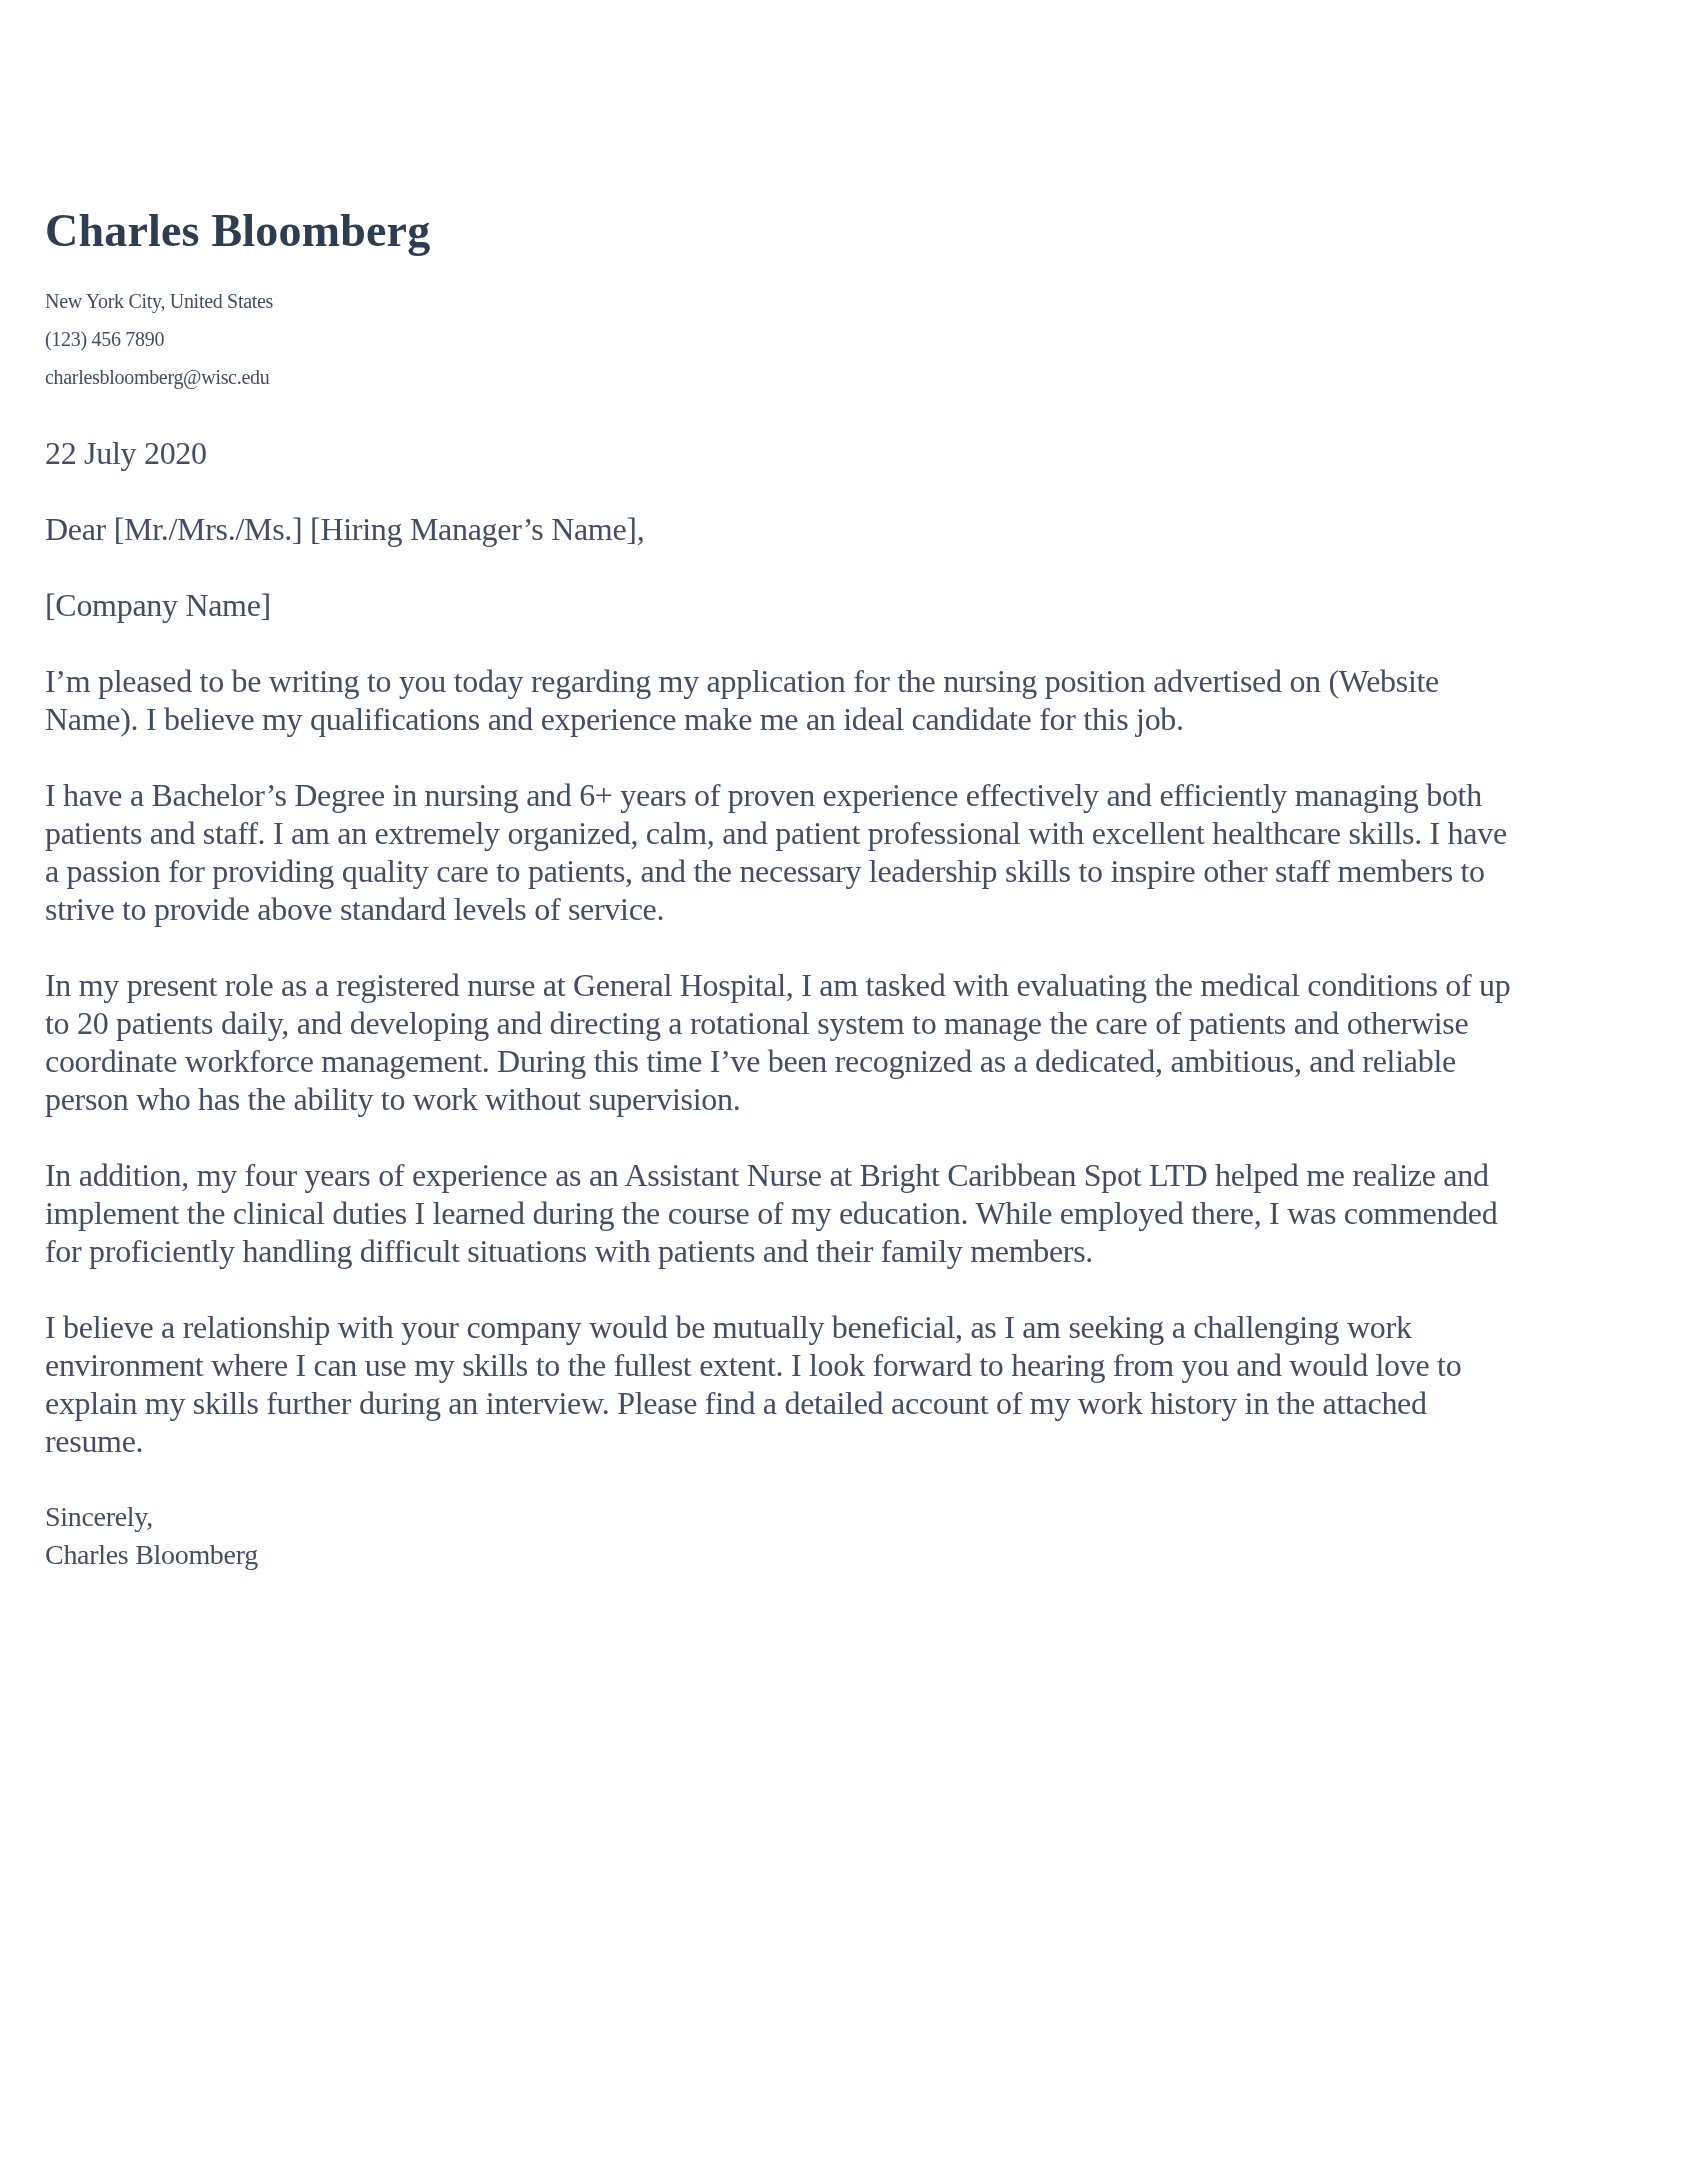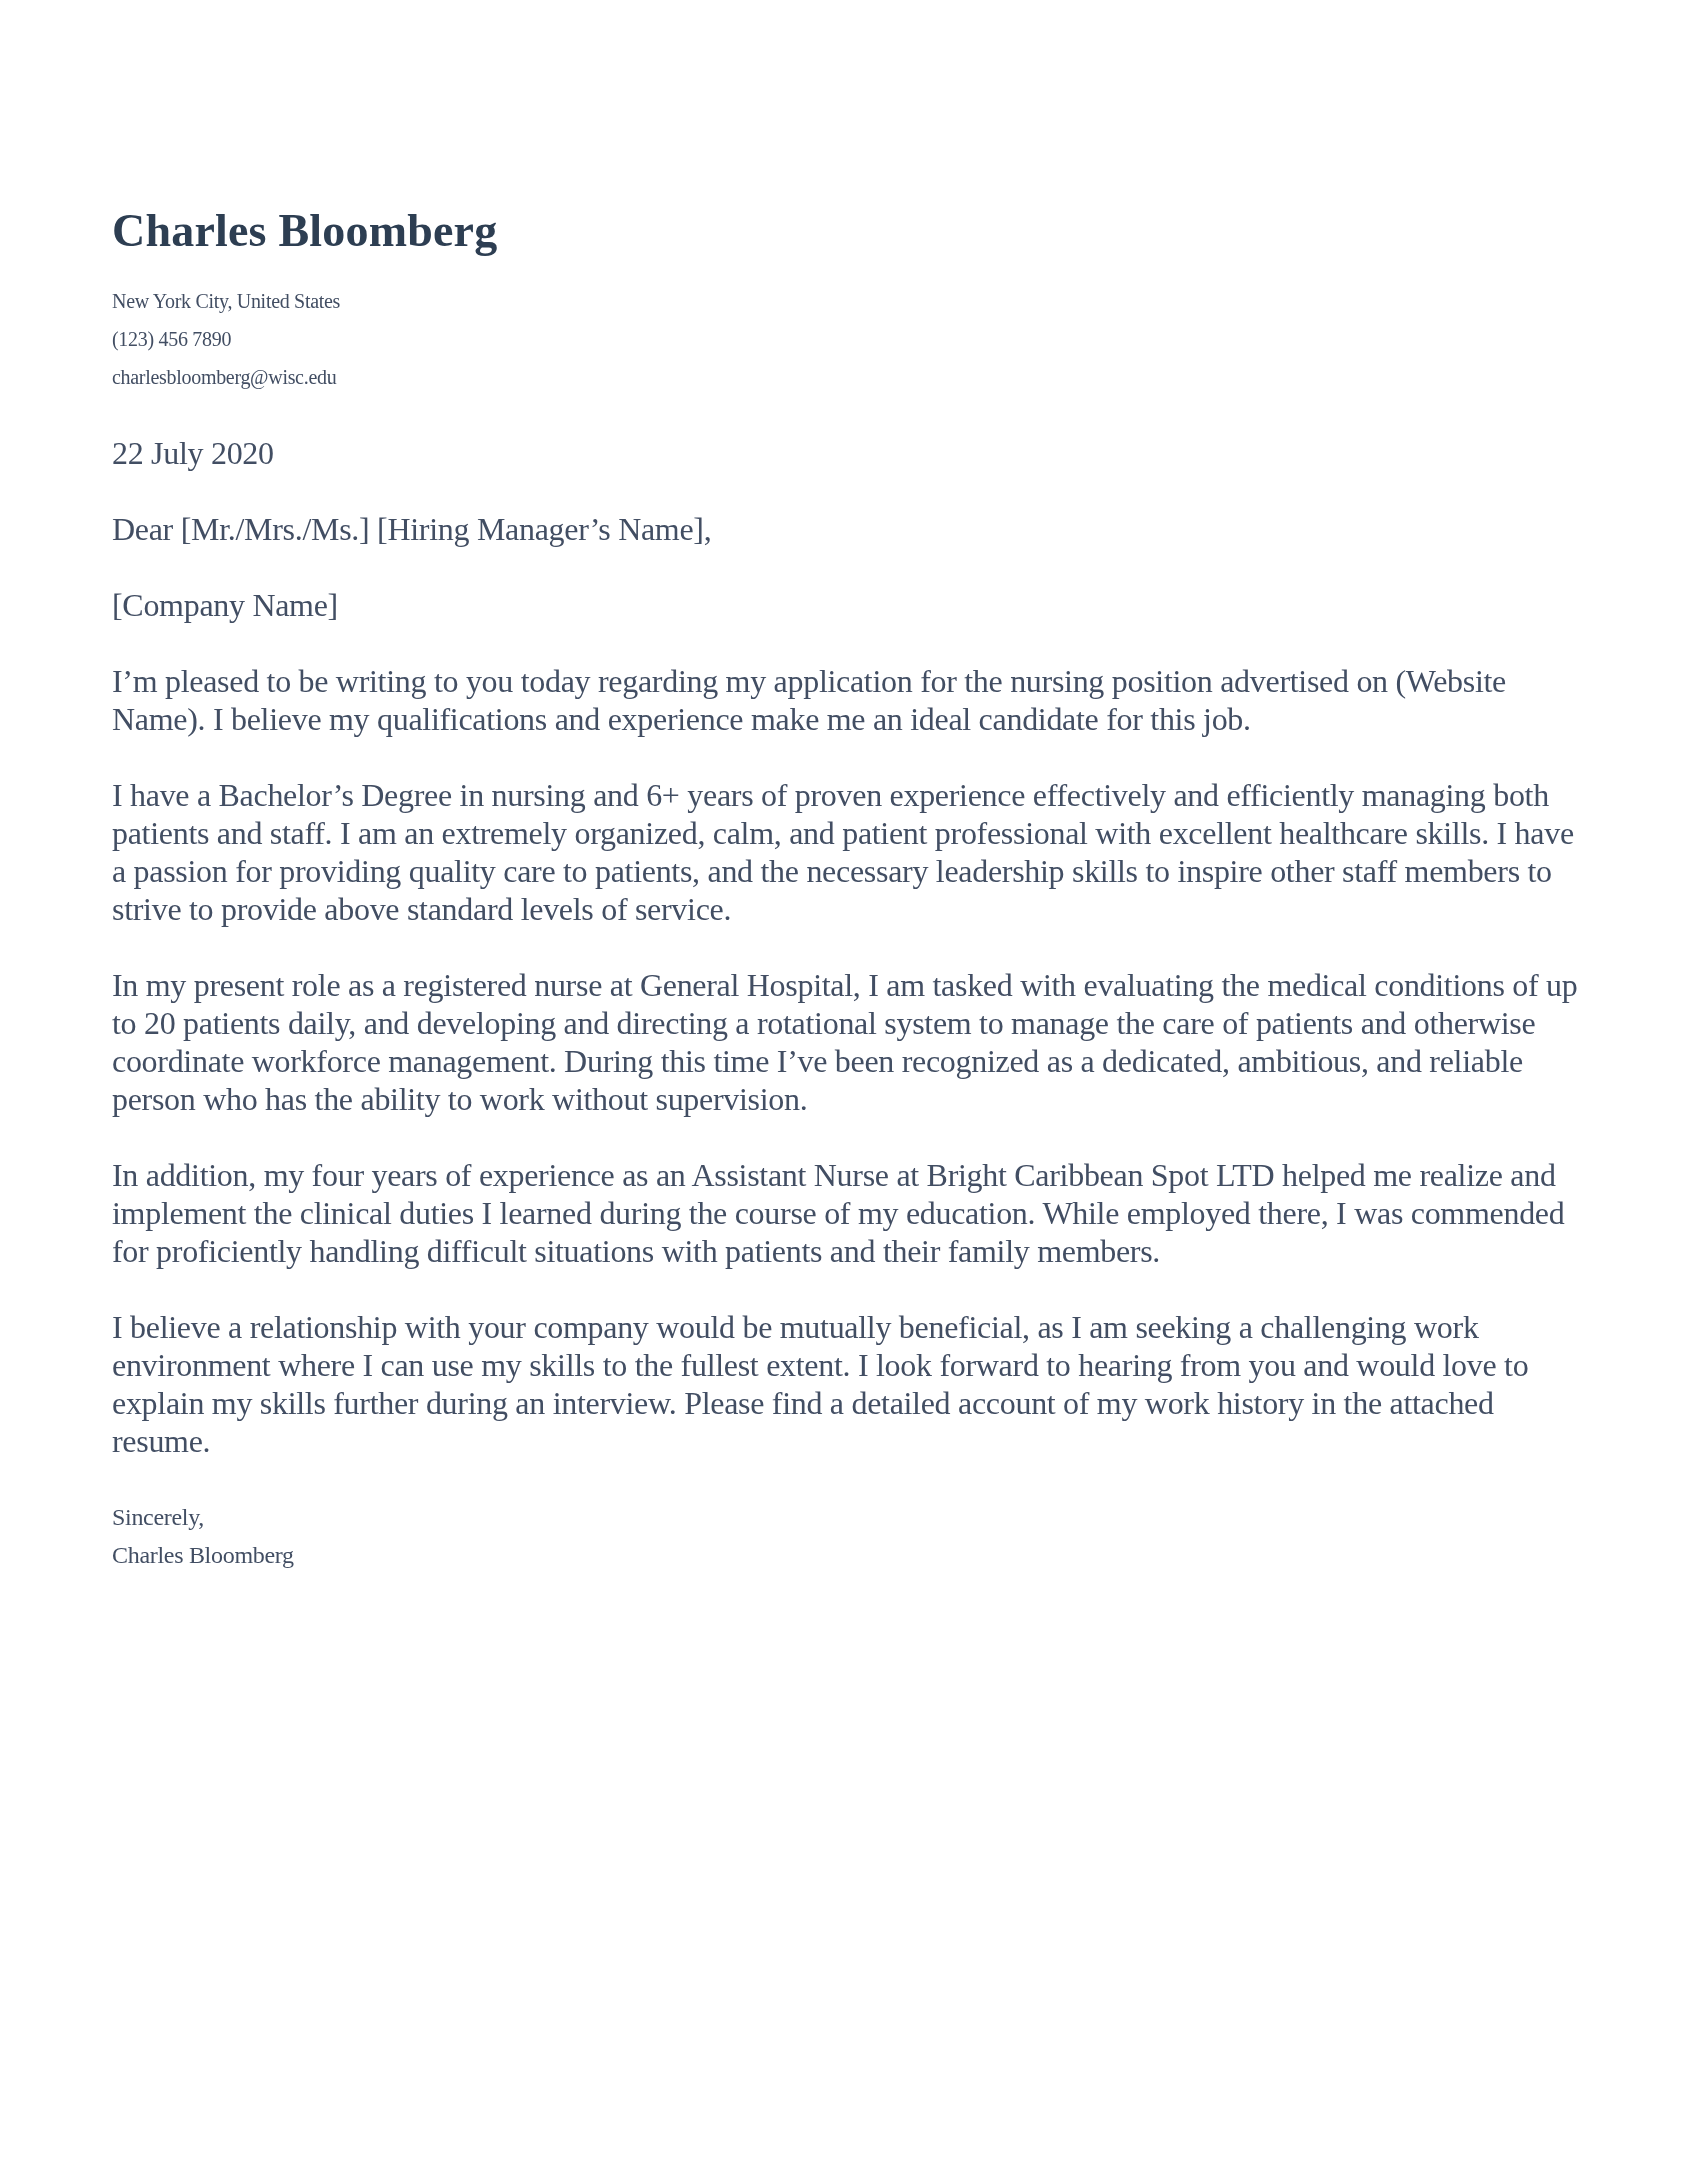--- a/index.html
+++ b/index.html
@@ -6,21 +6,21 @@
     margin: 0;
     padding: 0;
     background: #ffffff;
   }
   .page {
     position: relative;
     width: 1683px;
     height: 2178px;
     background: #ffffff;
     box-sizing: border-box;
-    padding: 206px 104px 0 112px;
+    padding: 206px 104px 0 45px;
     font-family: "Liberation Serif", "DejaVu Serif", serif;
     color: #424e63;
     overflow: hidden;
   }
   .sender-name {
     font-size: 46px;
     line-height: 1.1;
     font-weight: 700;
     color: #2d3e52;
     margin: 0 0 25px 0;
@@ -36,21 +36,21 @@
     margin: 38px 0 0 0;
     font-size: 32px;
     line-height: 38px;
     letter-spacing: -0.3px;
   }
   .para {
     max-width: 1467px;
   }
   .closing-line {
     margin: 0;
-    font-size: 24px;
+    font-size: 28px;
     line-height: 38px;
     letter-spacing: -0.3px;
   }
   .closing-block {
     margin-top: 38px;
   }
 </style>
 </head>
 <body>
 

